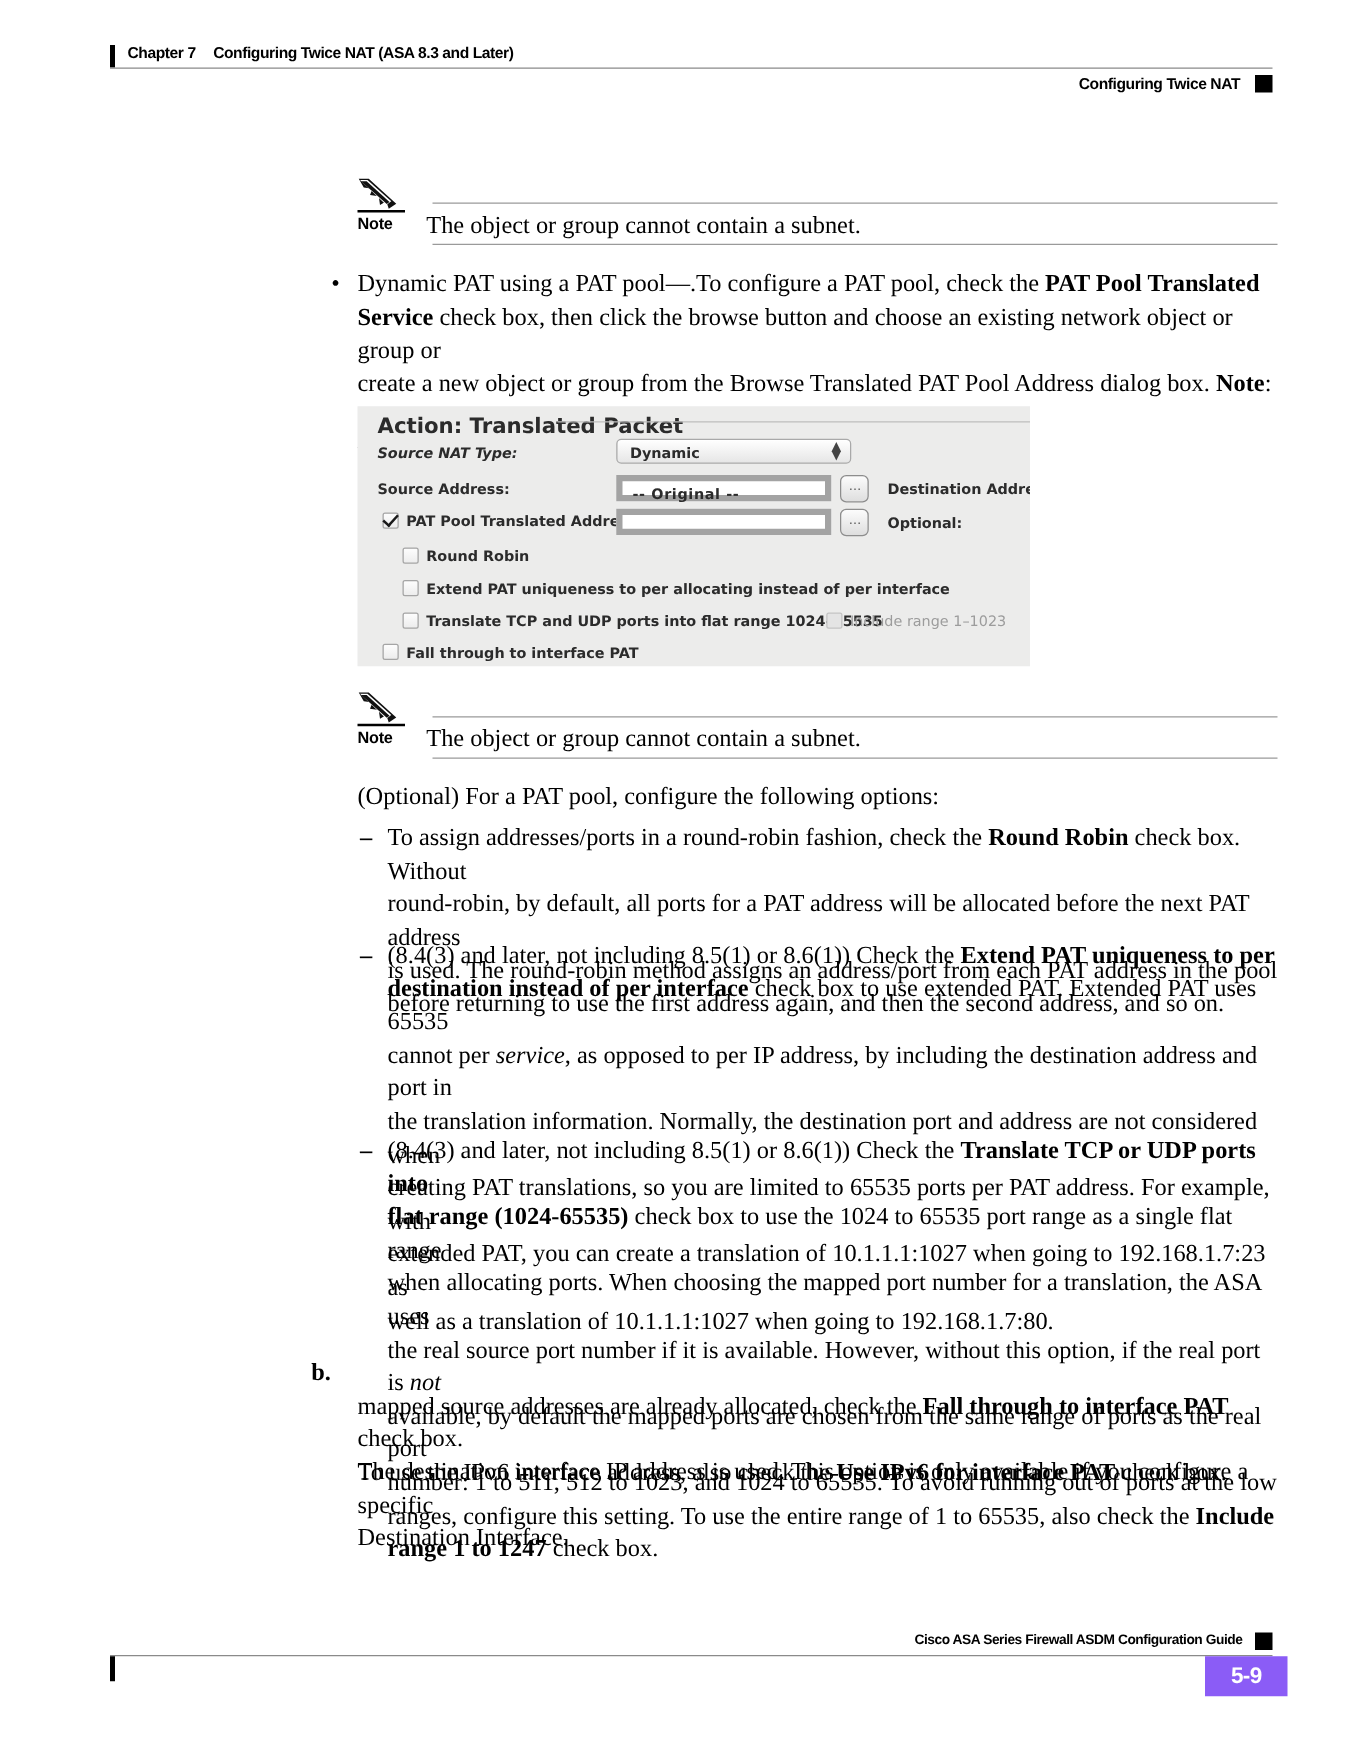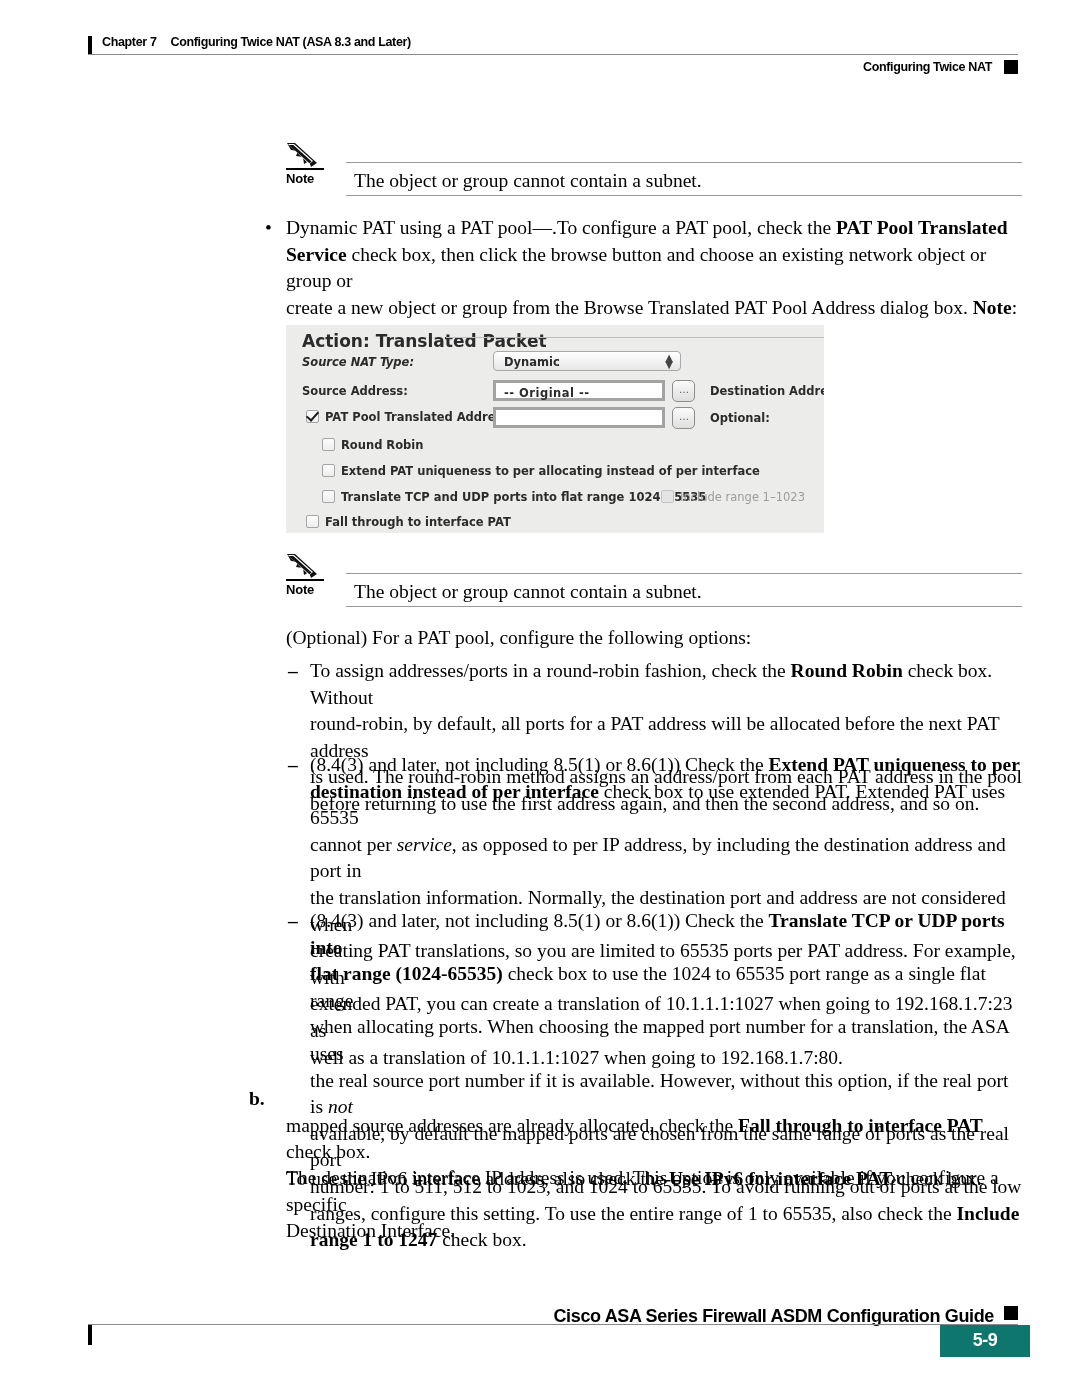--- a/index.html
+++ b/index.html
@@ -119,21 +119,21 @@
   .note-rule-bottom {
     position: absolute;
     left: 60px;
     top: 53px;
     width: 676px;
     height: 1px;
     background: #9a9a9a;
   }
   .note-text {
     position: absolute;
-    left: 68px;
+    left: 55px;
     top: 27px;
     font-size: 19.5px;
     line-height: 24px;
     white-space: nowrap;
   }
 
   
   .para {
     position: absolute;
     font-size: 19.5px;
@@ -220,21 +220,21 @@
     top: 2px;
     font-size: 10px;
     line-height: 7px;
     color: #444;
     text-align: center;
   }
   .asdm-shot .textfield {
     position: absolute;
     box-sizing: border-box;
     background: #ffffff;
-    border: 3px solid #a3a3a3;
+    border: 5px solid #a3a3a3;
     height: 21px;
   }
   .asdm-shot .textfield .val {
     position: absolute;
     left: 8px;
     top: 3px;
     font-size: 11.5px;
     font-weight: bold;
     color: #2b2b2b;
     letter-spacing: 0.5px;
@@ -299,21 +299,21 @@
     top: 1306px;
     width: 930px;
     height: 60px;
   }
   .ftr-title {
     position: absolute;
     right: 24px;
     top: 0px;
     font-family: "Liberation Sans", sans-serif;
     font-weight: bold;
-    font-size: 18px;
+    font-size: 11px;
     letter-spacing: -0.35px;
     white-space: nowrap;
   }
   .ftr-square {
     position: absolute;
     right: 0px;
     top: 0px;
     width: 14px;
     height: 14px;
     background: #000000;
@@ -331,23 +331,23 @@
     left: 0px;
     top: 19px;
     width: 4px;
     height: 20px;
     background: #000000;
   }
   .ftr-pagebox {
     position: absolute;
     right: -12px;
     top: 19px;
-    width: 90px;
+    width: 66px;
     height: 32px;
-    background: #0f766e;
+    background: #8b5cf6;
   }
   .ftr-pagenum {
     position: absolute;
     left: 0;
     right: 0;
     top: 5px;
     text-align: center;
     color: #ffffff;
     font-family: "Liberation Sans", sans-serif;
     font-weight: bold;

